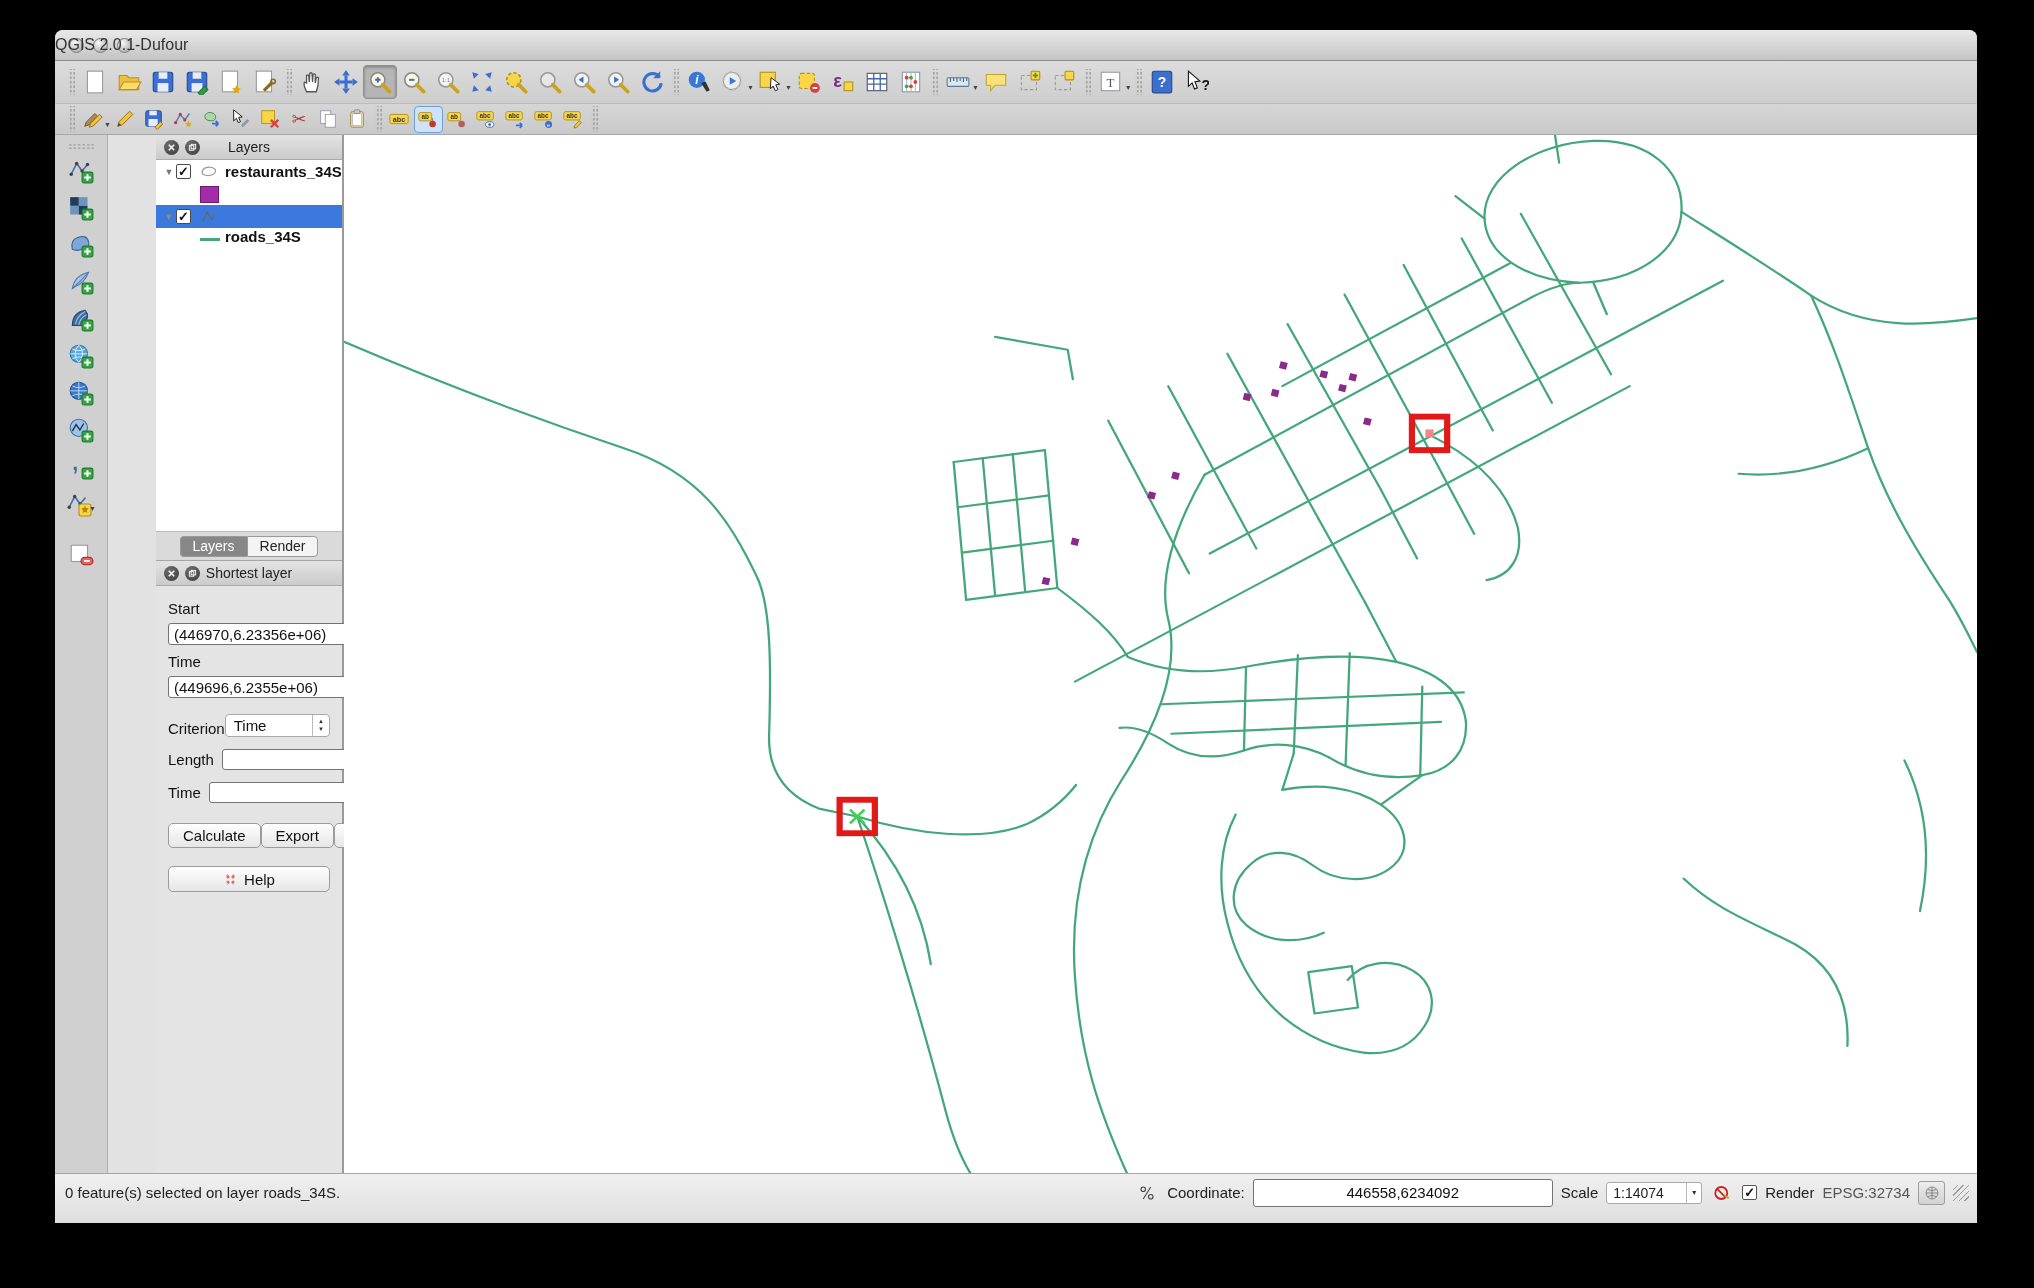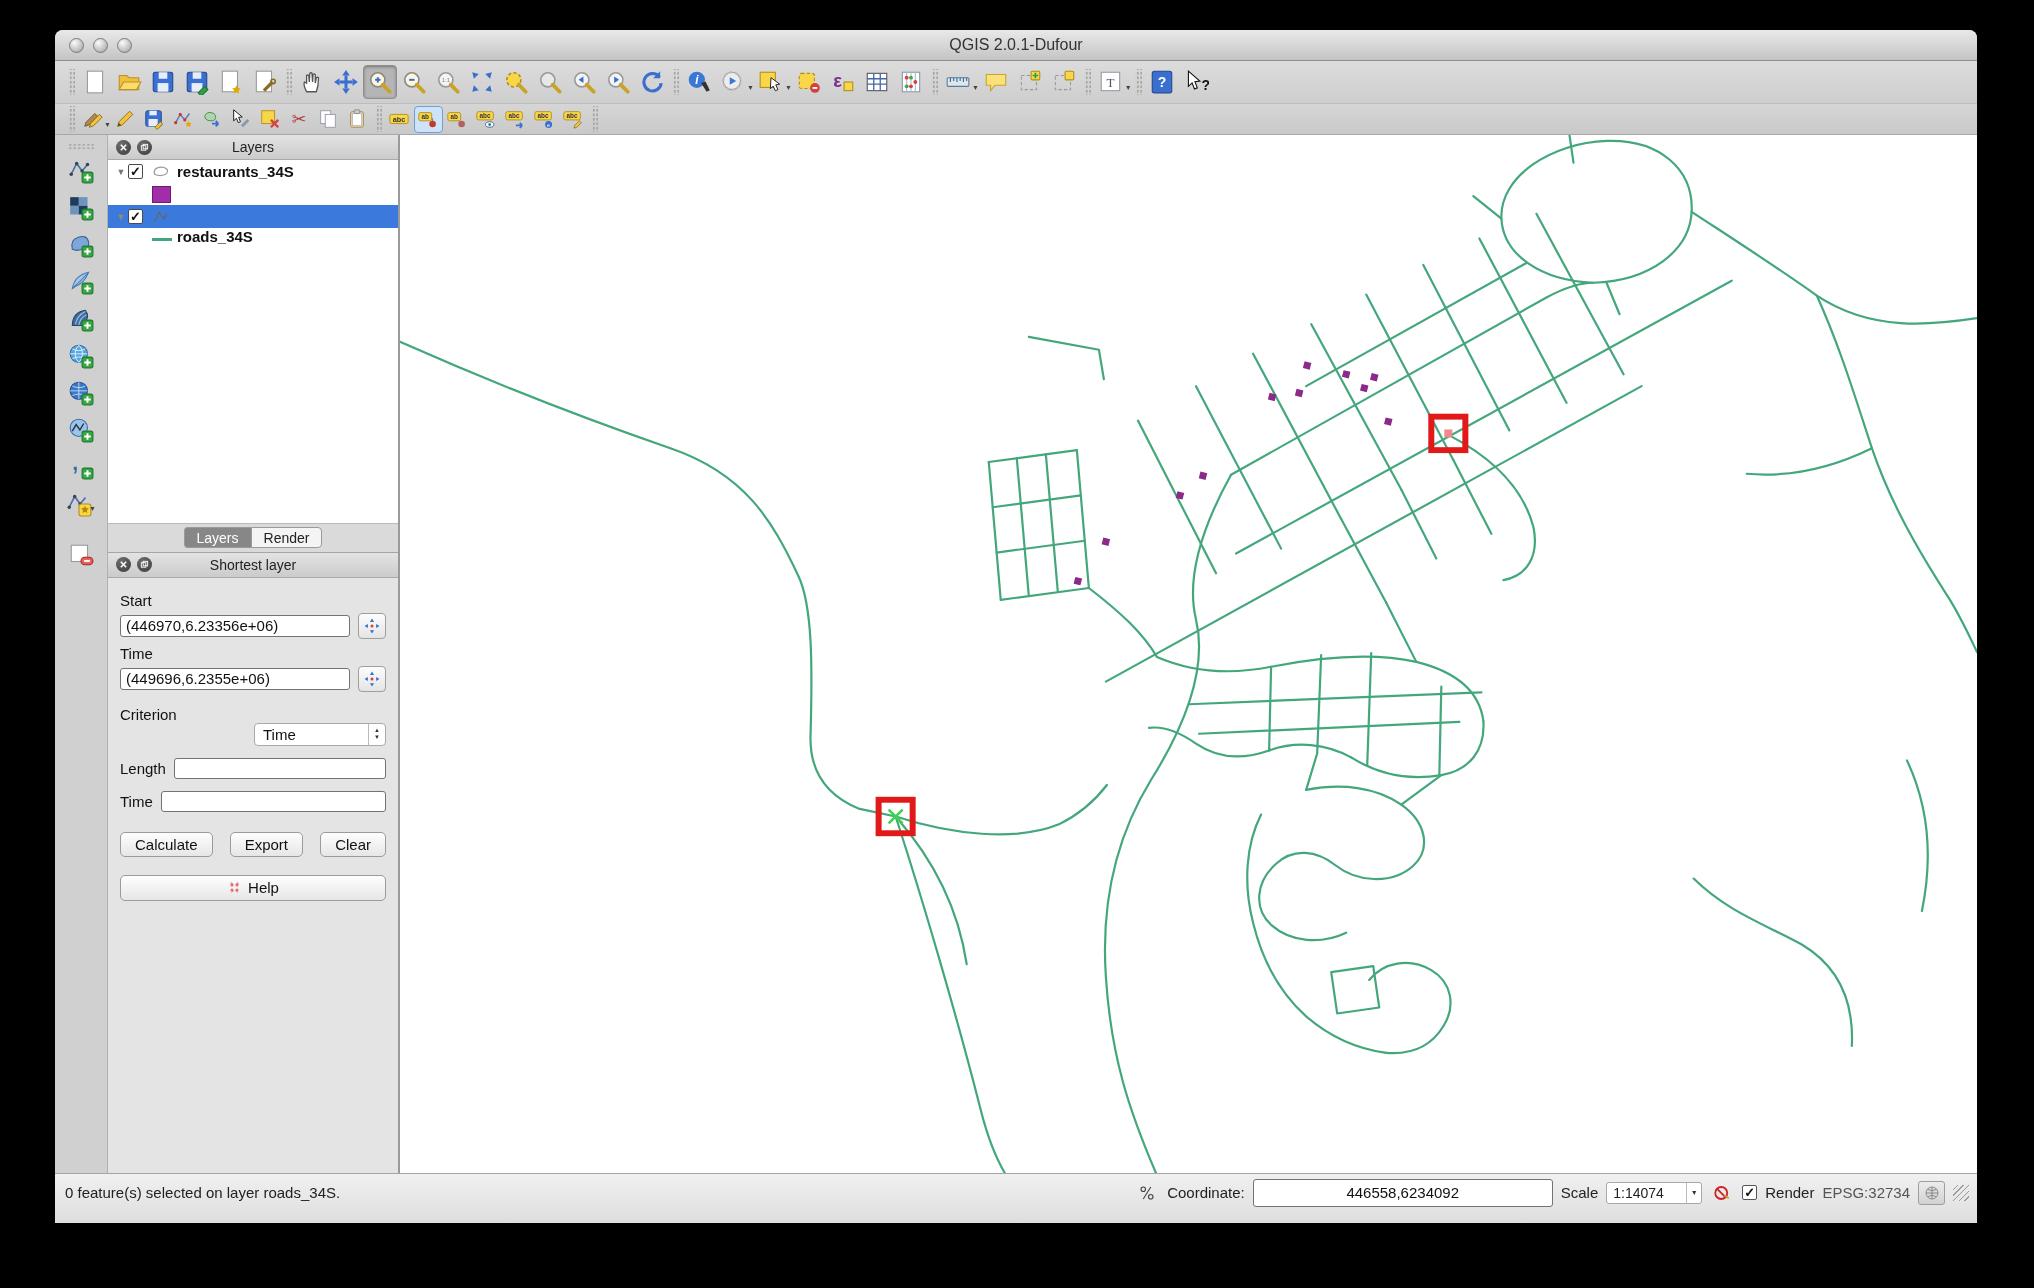--- a/index.html
+++ b/index.html
@@ -2,39 +2,39 @@
 <html><head>
 <meta charset="utf-8">
 <style>
   html,body{margin:0;padding:0;}
   body{width:2034px;height:1288px;background:#000;font-family:"Liberation Sans",sans-serif;position:relative;overflow:hidden;-webkit-font-smoothing:antialiased;}
   .window{position:absolute;left:55px;top:30px;width:1922px;height:1193px;background:#d4d4d4;border-radius:8px 8px 0 0;box-shadow:0 10px 40px rgba(0,0,0,.7);display:flex;flex-direction:column;}
   
   .titlebar{height:30px;background:linear-gradient(#e9e9e9,#c4c4c4);border-bottom:1px solid #8f8f8f;border-radius:8px 8px 0 0;display:flex;align-items:center;position:relative;flex:0 0 auto;}
   .traffic{display:flex;gap:9px;margin-left:14px;}
   .tl{width:15px;height:15px;border-radius:50%;background:radial-gradient(circle at 35% 30%,#fafafa,#9c9c9c);border:1px solid #7d7d7d;box-sizing:border-box;}
-  .wtitle{position:absolute;left:0;right:0;text-align:center;font-size:16px;color:#333;}
+  .wtitle{position:absolute;left:0;right:0;text-align:left;font-size:16px;color:#333;}
   
   .toolbar1{height:42px;background:linear-gradient(#dcdcdc,#cecece);display:flex;align-items:center;padding-left:10px;flex:0 0 auto;}
   .toolbar2{height:30px;background:linear-gradient(#d6d6d6,#c9c9c9);border-top:1px solid #bcbcbc;border-bottom:1px solid #a8a8a8;display:flex;align-items:center;padding-left:10px;flex:0 0 auto;}
   .tbtn{width:34px;height:34px;display:flex;align-items:center;justify-content:center;border-radius:4px;flex:0 0 auto;}
   .tbtn svg{width:26px;height:26px;}
   .toolbar2 .tbtn{width:29px;height:27px;}
   .toolbar2 .tbtn svg{width:22px;height:22px;}
   .tbtn.pressed{background:#b5b5b5;box-shadow:inset 0 1px 3px rgba(0,0,0,.35);border:1px solid #8e8e8e;box-sizing:border-box;}
   .tbtn.pressed2{background:#cfe3f8;border:1px solid #6f9fd8;box-sizing:border-box;}
   .grip{width:7px;height:26px;margin:0 3px;background-image:radial-gradient(#a5a5a5 1px,transparent 1.2px);background-size:3.5px 4.5px;background-position:1px 2px;flex:0 0 auto;}
   .dd{font-size:7px;color:#444;margin-left:-3px;margin-top:10px;flex:0 0 auto;}
   
   .main{flex:1 1 auto;display:flex;min-height:0;}
   .vbar{width:53px;background:#d0d0d0;border-right:1px solid #b0b0b0;display:flex;flex-direction:column;align-items:center;padding-top:6px;box-sizing:border-box;flex:0 0 auto;}
   .vbar .tbtn{width:40px;height:37px;}
   .vgrip{height:7px;width:26px;margin:2px 0;background-image:radial-gradient(#a5a5a5 1px,transparent 1.2px);background-size:4.5px 3.5px;}
   
-  .docks{width:292px;background:#e2e2e2;border-right:2px solid #9a9a9a;display:flex;flex-direction:column;box-sizing:border-box;flex:0 0 auto;}
+  .docks{width:236px;background:#e2e2e2;border-right:2px solid #9a9a9a;display:flex;flex-direction:column;box-sizing:border-box;flex:0 0 auto;padding-left:48px;}
   .dockhead{height:24px;background:linear-gradient(#e3e3e3,#cbcbcb);border-bottom:1px solid #aaa;display:flex;align-items:center;position:relative;flex:0 0 auto;}
   .dhbtns{display:flex;gap:6px;margin-left:8px;z-index:2;}
   .dhb{width:15px;height:15px;border-radius:50%;background:radial-gradient(circle at 35% 30%,#6e6e6e,#3a3a3a);display:flex;align-items:center;justify-content:center;}
   .dhb svg{width:9px;height:9px;}
   .dhtitle{position:absolute;left:0;right:0;text-align:center;font-size:14px;color:#222;}
   .layers-tree{background:#fff;flex:1 1 auto;border-bottom:1px solid #bbb;overflow:hidden;}
   .lrow{display:flex;align-items:center;height:23px;font-size:15px;color:#111;}
   .lrow .tri{font-size:9px;color:#777;width:14px;text-align:center;margin-left:6px;}
   .cbx{width:15px;height:15px;background:#fff;border:1.5px solid #4a4a4a;border-radius:2px;box-sizing:border-box;display:flex;align-items:center;justify-content:center;font-size:13px;font-weight:bold;color:#111;line-height:1;margin-right:8px;}
   .ltype{width:20px;height:16px;margin-right:6px;display:flex;align-items:center;justify-content:center;}
@@ -46,21 +46,21 @@
   .tab{height:21px;display:flex;align-items:center;padding:0 12px;font-size:14px;border:1px solid #9a9a9a;box-sizing:border-box;}
   .tab.active{background:#878787;color:#fff;border-radius:4px 0 0 4px;border-right:none;}
   .tab.inactive{background:#f4f4f4;color:#222;border-radius:0 4px 4px 0;}
   
   .sp-body{flex:1 1 auto;background:#e4e4e4;padding:8px 12px 0 12px;font-size:15px;color:#111;}
   .sp-label{margin:6px 0 4px 0;}
   .sp-row{display:flex;align-items:center;gap:8px;}
   .sp-input{flex:1 1 auto;height:22px;background:#fff;border:1px solid #737373;border-radius:3px;font-size:15px;font-family:"Liberation Sans",sans-serif;padding:0 5px;box-sizing:border-box;color:#111;}
   .capbtn{width:28px;height:26px;background:linear-gradient(#fdfdfd,#e4e4e4);border:1px solid #9e9e9e;border-radius:4px;display:flex;align-items:center;justify-content:center;box-sizing:border-box;}
   .capbtn svg{width:18px;height:18px;}
-  .crit-row{display:flex;align-items:flex-start;margin-top:14px;flex-direction:column;}
+  .crit-row{display:flex;align-items:flex-end;margin-top:14px;}
   .mac-select{margin-left:auto;width:132px;height:23px;background:#fff;border:1px solid #a9a9a9;border-radius:4px;display:flex;align-items:center;box-sizing:border-box;}
   .mac-select .val{flex:1;padding-left:8px;font-size:15px;}
   .stepper{width:16px;height:100%;border-left:1px solid #bbb;display:flex;flex-direction:column;align-items:center;justify-content:center;font-size:6px;color:#333;line-height:1.2;}
   .inline-row{display:flex;align-items:center;margin-top:12px;gap:8px;}
   .inline-row .sp-input{height:21px;}
   .btnrow{display:flex;justify-content:space-between;margin-top:20px;}
   .macbtn{height:25px;padding:0 14px;background:linear-gradient(#fefefe,#e6e6e6);border:1px solid #9b9b9b;border-radius:5px;font-size:15px;color:#111;display:flex;align-items:center;justify-content:center;box-sizing:border-box;}
   .helpbtn{margin-top:18px;width:100%;height:26px;display:flex;align-items:center;justify-content:center;gap:6px;background:linear-gradient(#fefefe,#e6e6e6);border:1px solid #9b9b9b;border-radius:5px;font-size:15px;box-sizing:border-box;}
   .helpbtn svg{width:15px;height:15px;}
   

